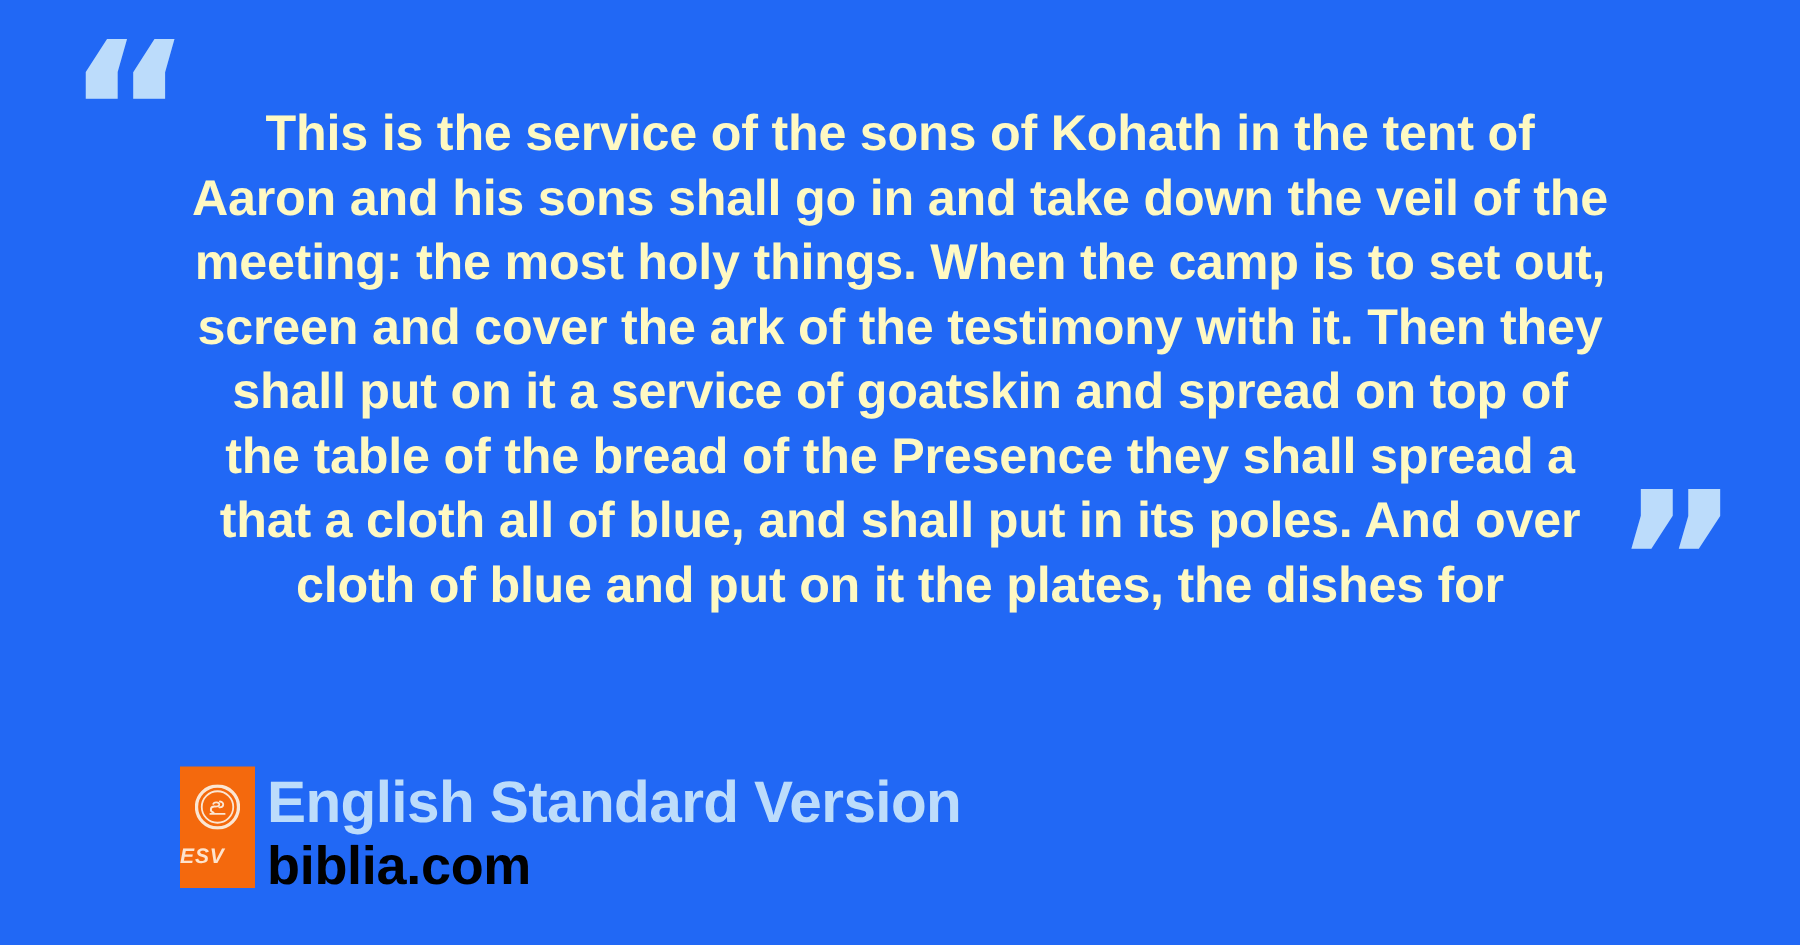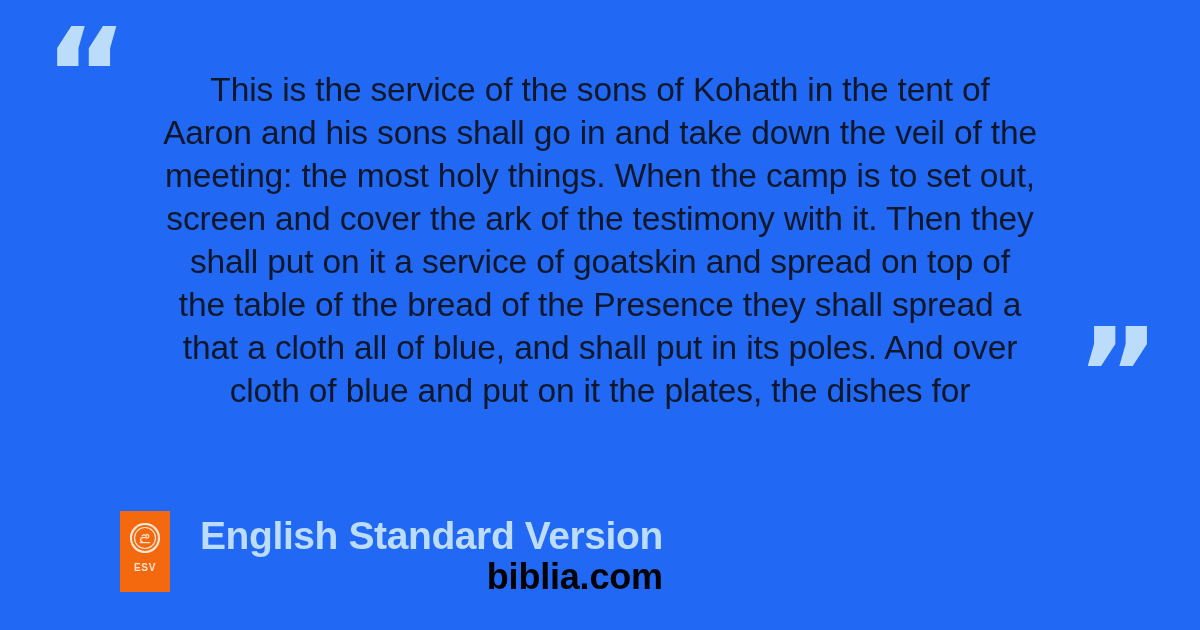--- a/index.html
+++ b/index.html
@@ -50,23 +50,23 @@
   #quote-body {
     position: absolute;
     left: 118px;
     right: 118px;
     top: 68px;
     text-align: center;
   }
 
   .quote-line {
     display: block;
-    color: #0f172a;
+    color: #fef9c3;
     font-size: 33.5px;
-    font-weight: 400;
+    font-weight: 700;
     line-height: 43px;
     letter-spacing: -0.15px;
     white-space: nowrap;
   }
 
   
   #attribution {
     position: absolute;
     left: 120px;
     top: 511px;
@@ -90,32 +90,31 @@
     transform: translateX(-50%);
     width: 30px;
     height: 30px;
   }
 
   #esv-logo-text {
     position: absolute;
     left: 0;
     right: 0;
     top: 52px;
-    text-align: center;
     color: #fde3cd;
-    font-size: 10px;
+    font-size: 14px;
     font-weight: 700;
     letter-spacing: 0.6px;
     line-height: 1;
+    font-style: italic;
   }
 
   #attribution-text {
-    margin-left: 30px;
+    margin-left: 8px;
     padding-top: 2px;
-    text-align: right;
   }
 
   #version-name {
     display: block;
     color: #bcdcfb;
     font-size: 39px;
     font-weight: 700;
     line-height: 46px;
     letter-spacing: -0.4px;
     white-space: nowrap;

